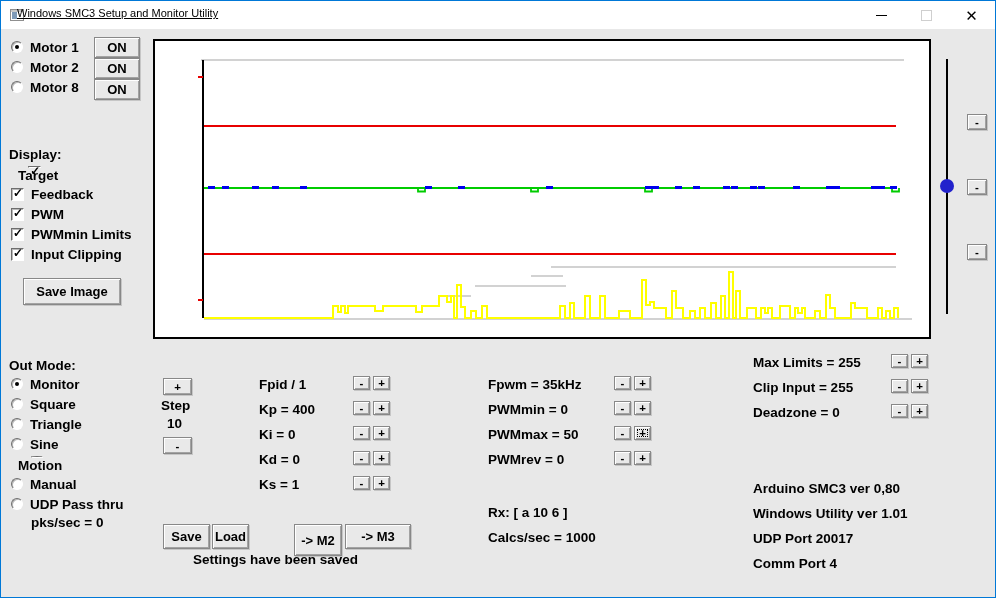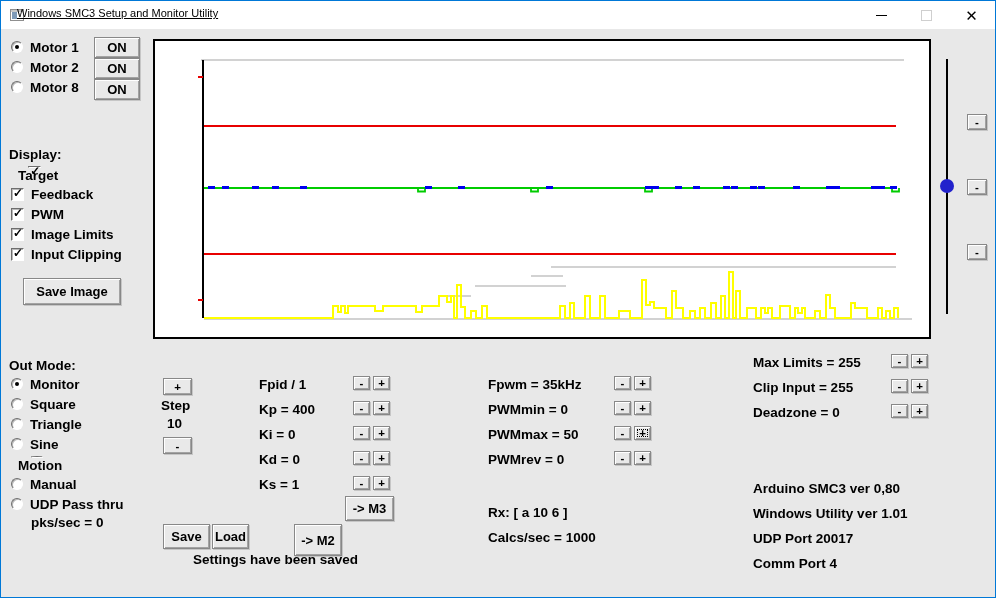--- a/index.html
+++ b/index.html
@@ -103,21 +103,21 @@
       <div class="check-row" style="left: 10px; top: 185px;">
         <span class="checkbox checked"></span>
         <span class="rc-label">Feedback</span>
       </div>
       <div class="check-row" style="left: 10px; top: 205px;">
         <span class="checkbox checked"></span>
         <span class="rc-label">PWM</span>
       </div>
       <div class="check-row" style="left: 10px; top: 225px;">
         <span class="checkbox checked"></span>
-        <span class="rc-label">Image Limits</span>
+        <span class="rc-label">PWMmin Limits</span>
       </div>
       <div class="check-row" style="left: 10px; top: 245px;">
         <span class="checkbox checked"></span>
         <span class="rc-label">Input Clipping</span>
       </div>
     </div>
   <div class="btn" style="left:22px;top:277px;width:98px;height:27px;">Save Image</div>
 
   <div class="scope">
     <svg id="scope-svg" width="774" height="296" viewBox="0 0 774 296">
@@ -284,16 +284,16 @@
   <div class="text-col" id="info-col" style="left:752px;top:480px;">
       <div>Arduino SMC3 ver 0,80</div>
       <div>Windows Utility ver 1.01</div>
       <div>UDP Port 20017</div>
       <div>Comm Port 4</div>
     </div>
 
   <div class="btn" style="left:162px;top:523px;width:47px;height:25px;">Save</div>
   <div class="btn" style="left:211px;top:523px;width:37px;height:25px;">Load</div>
   <div class="btn" style="left:293px;top:523px;width:48px;height:32px;">-&gt; M2</div>
-  <div class="btn" style="left:344px;top:495px;width:49px;height:25px;">-&gt; M3</div>
+  <div class="btn" style="left:344px;top:523px;width:66px;height:25px;">-&gt; M3</div>
   <div class="blabel" style="left:192px;top:551px;">Settings have been saved</div>
 
 </div>
 
 </body></html>

